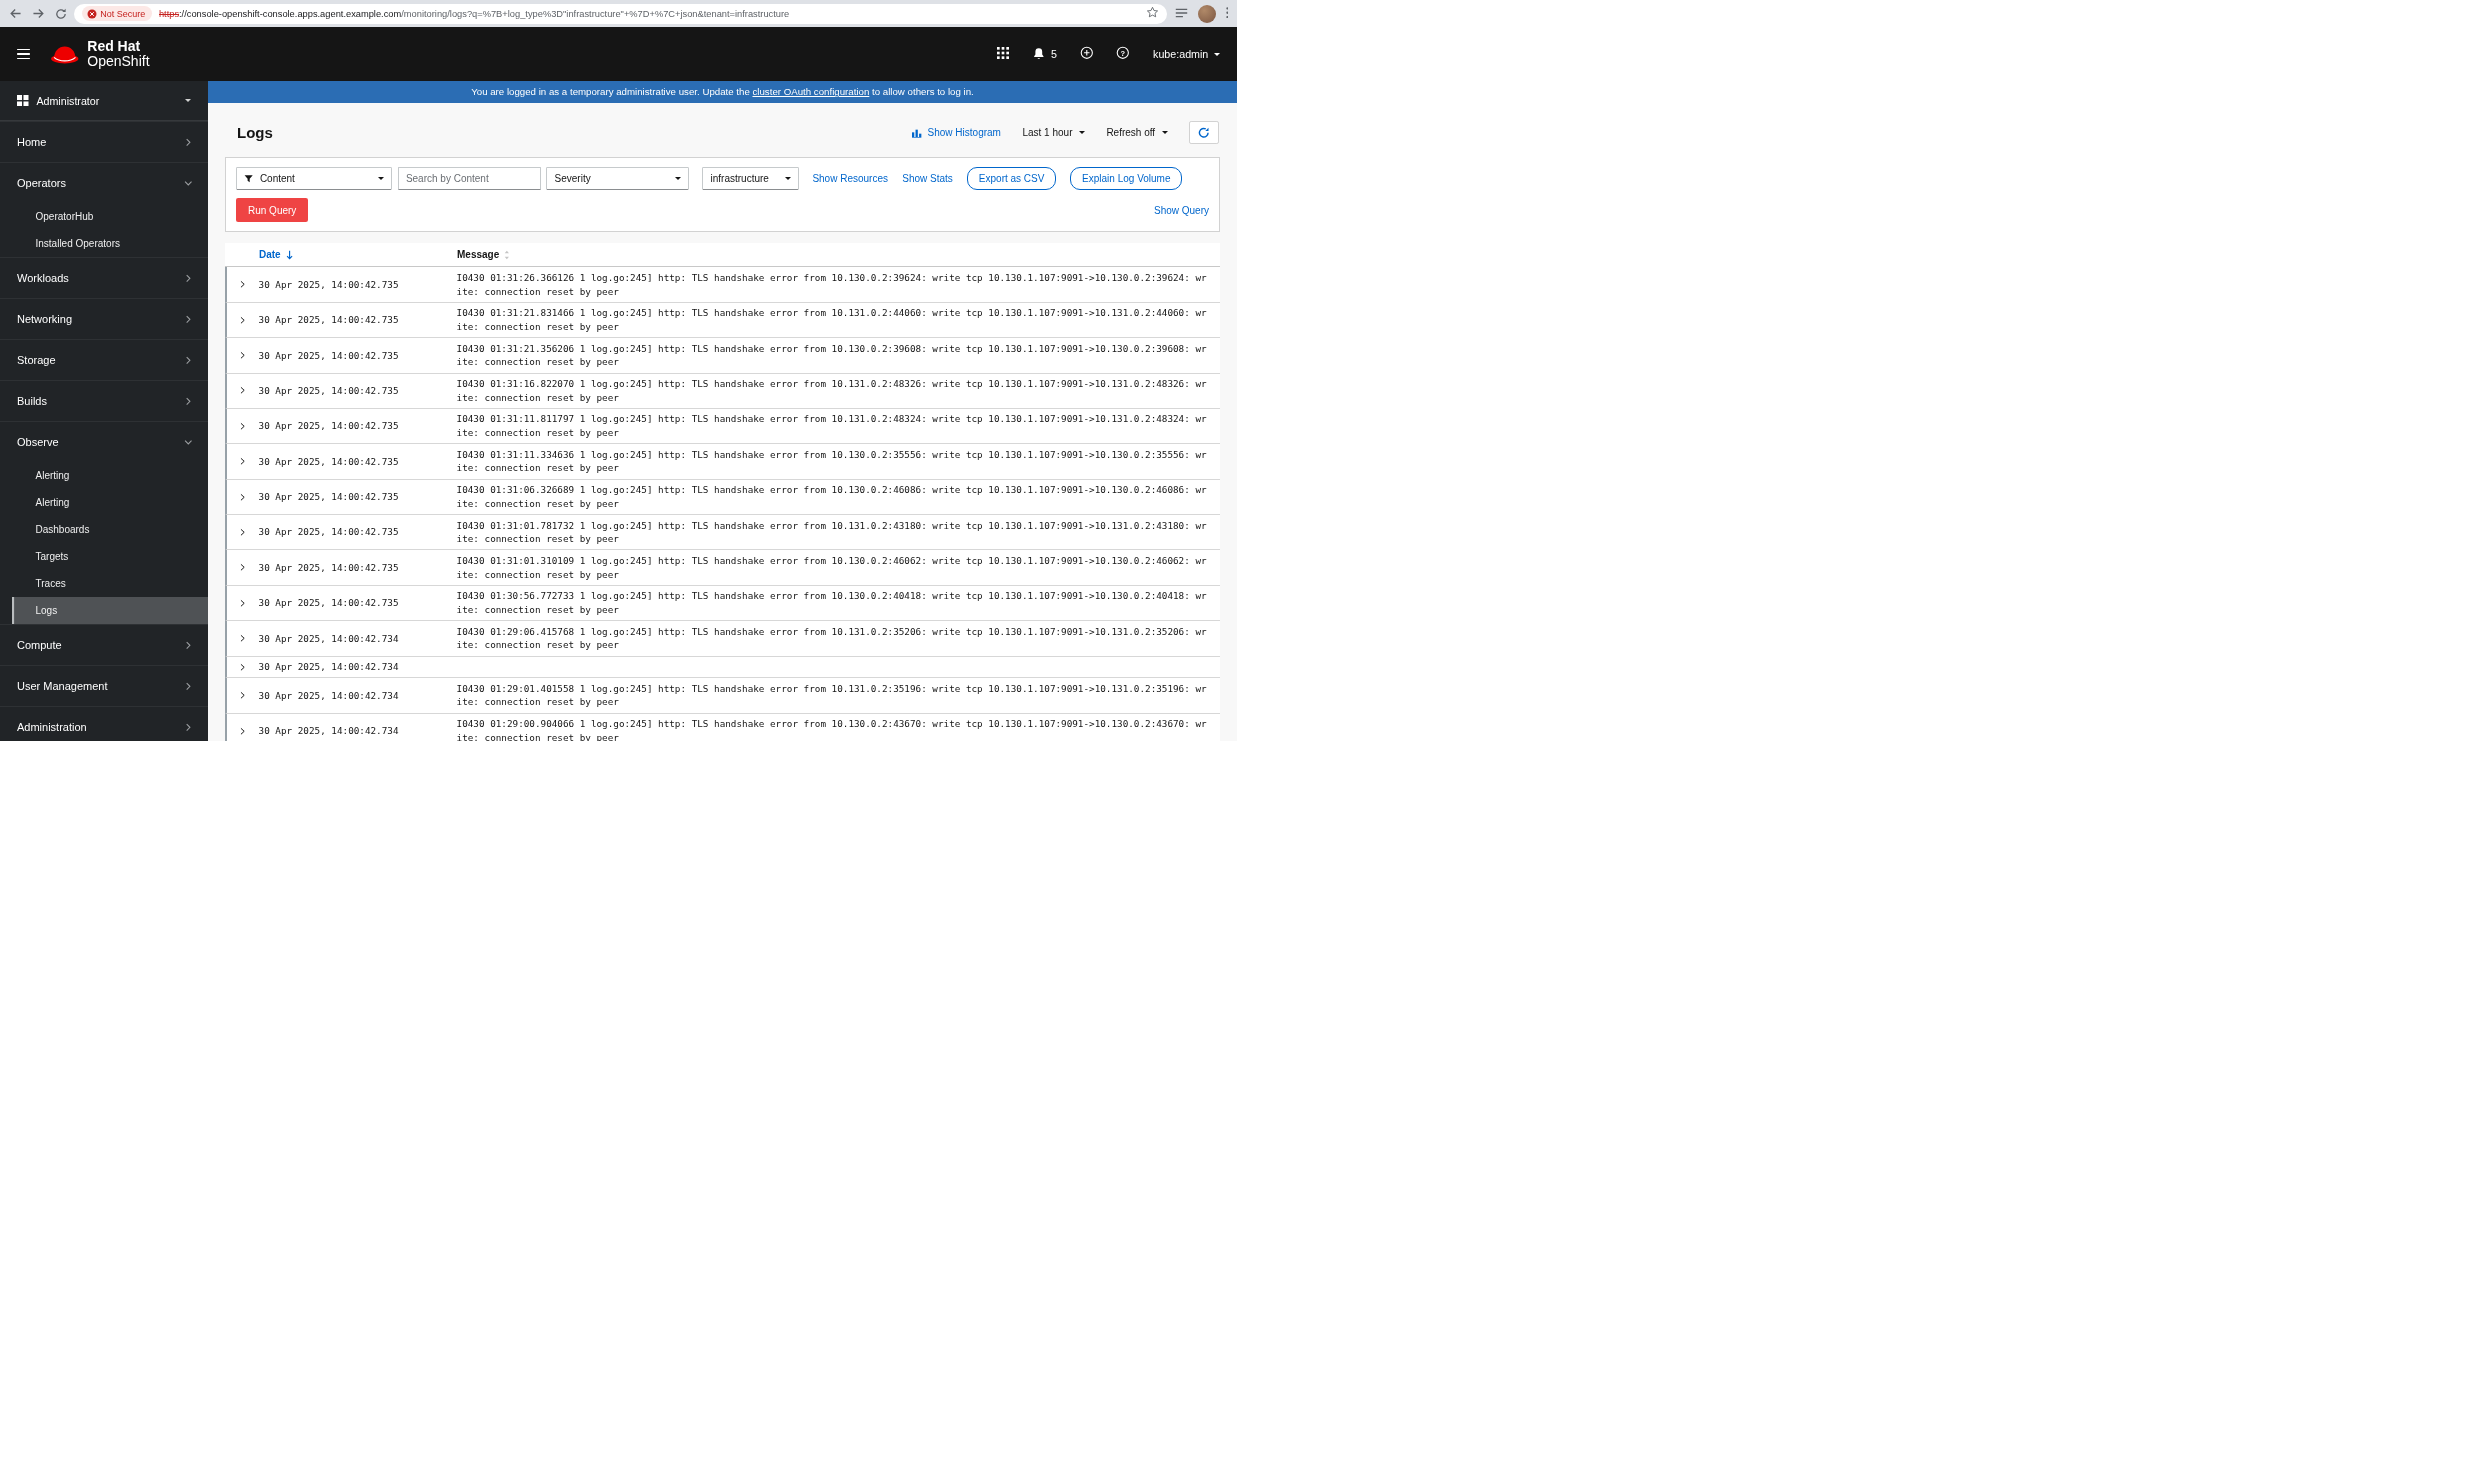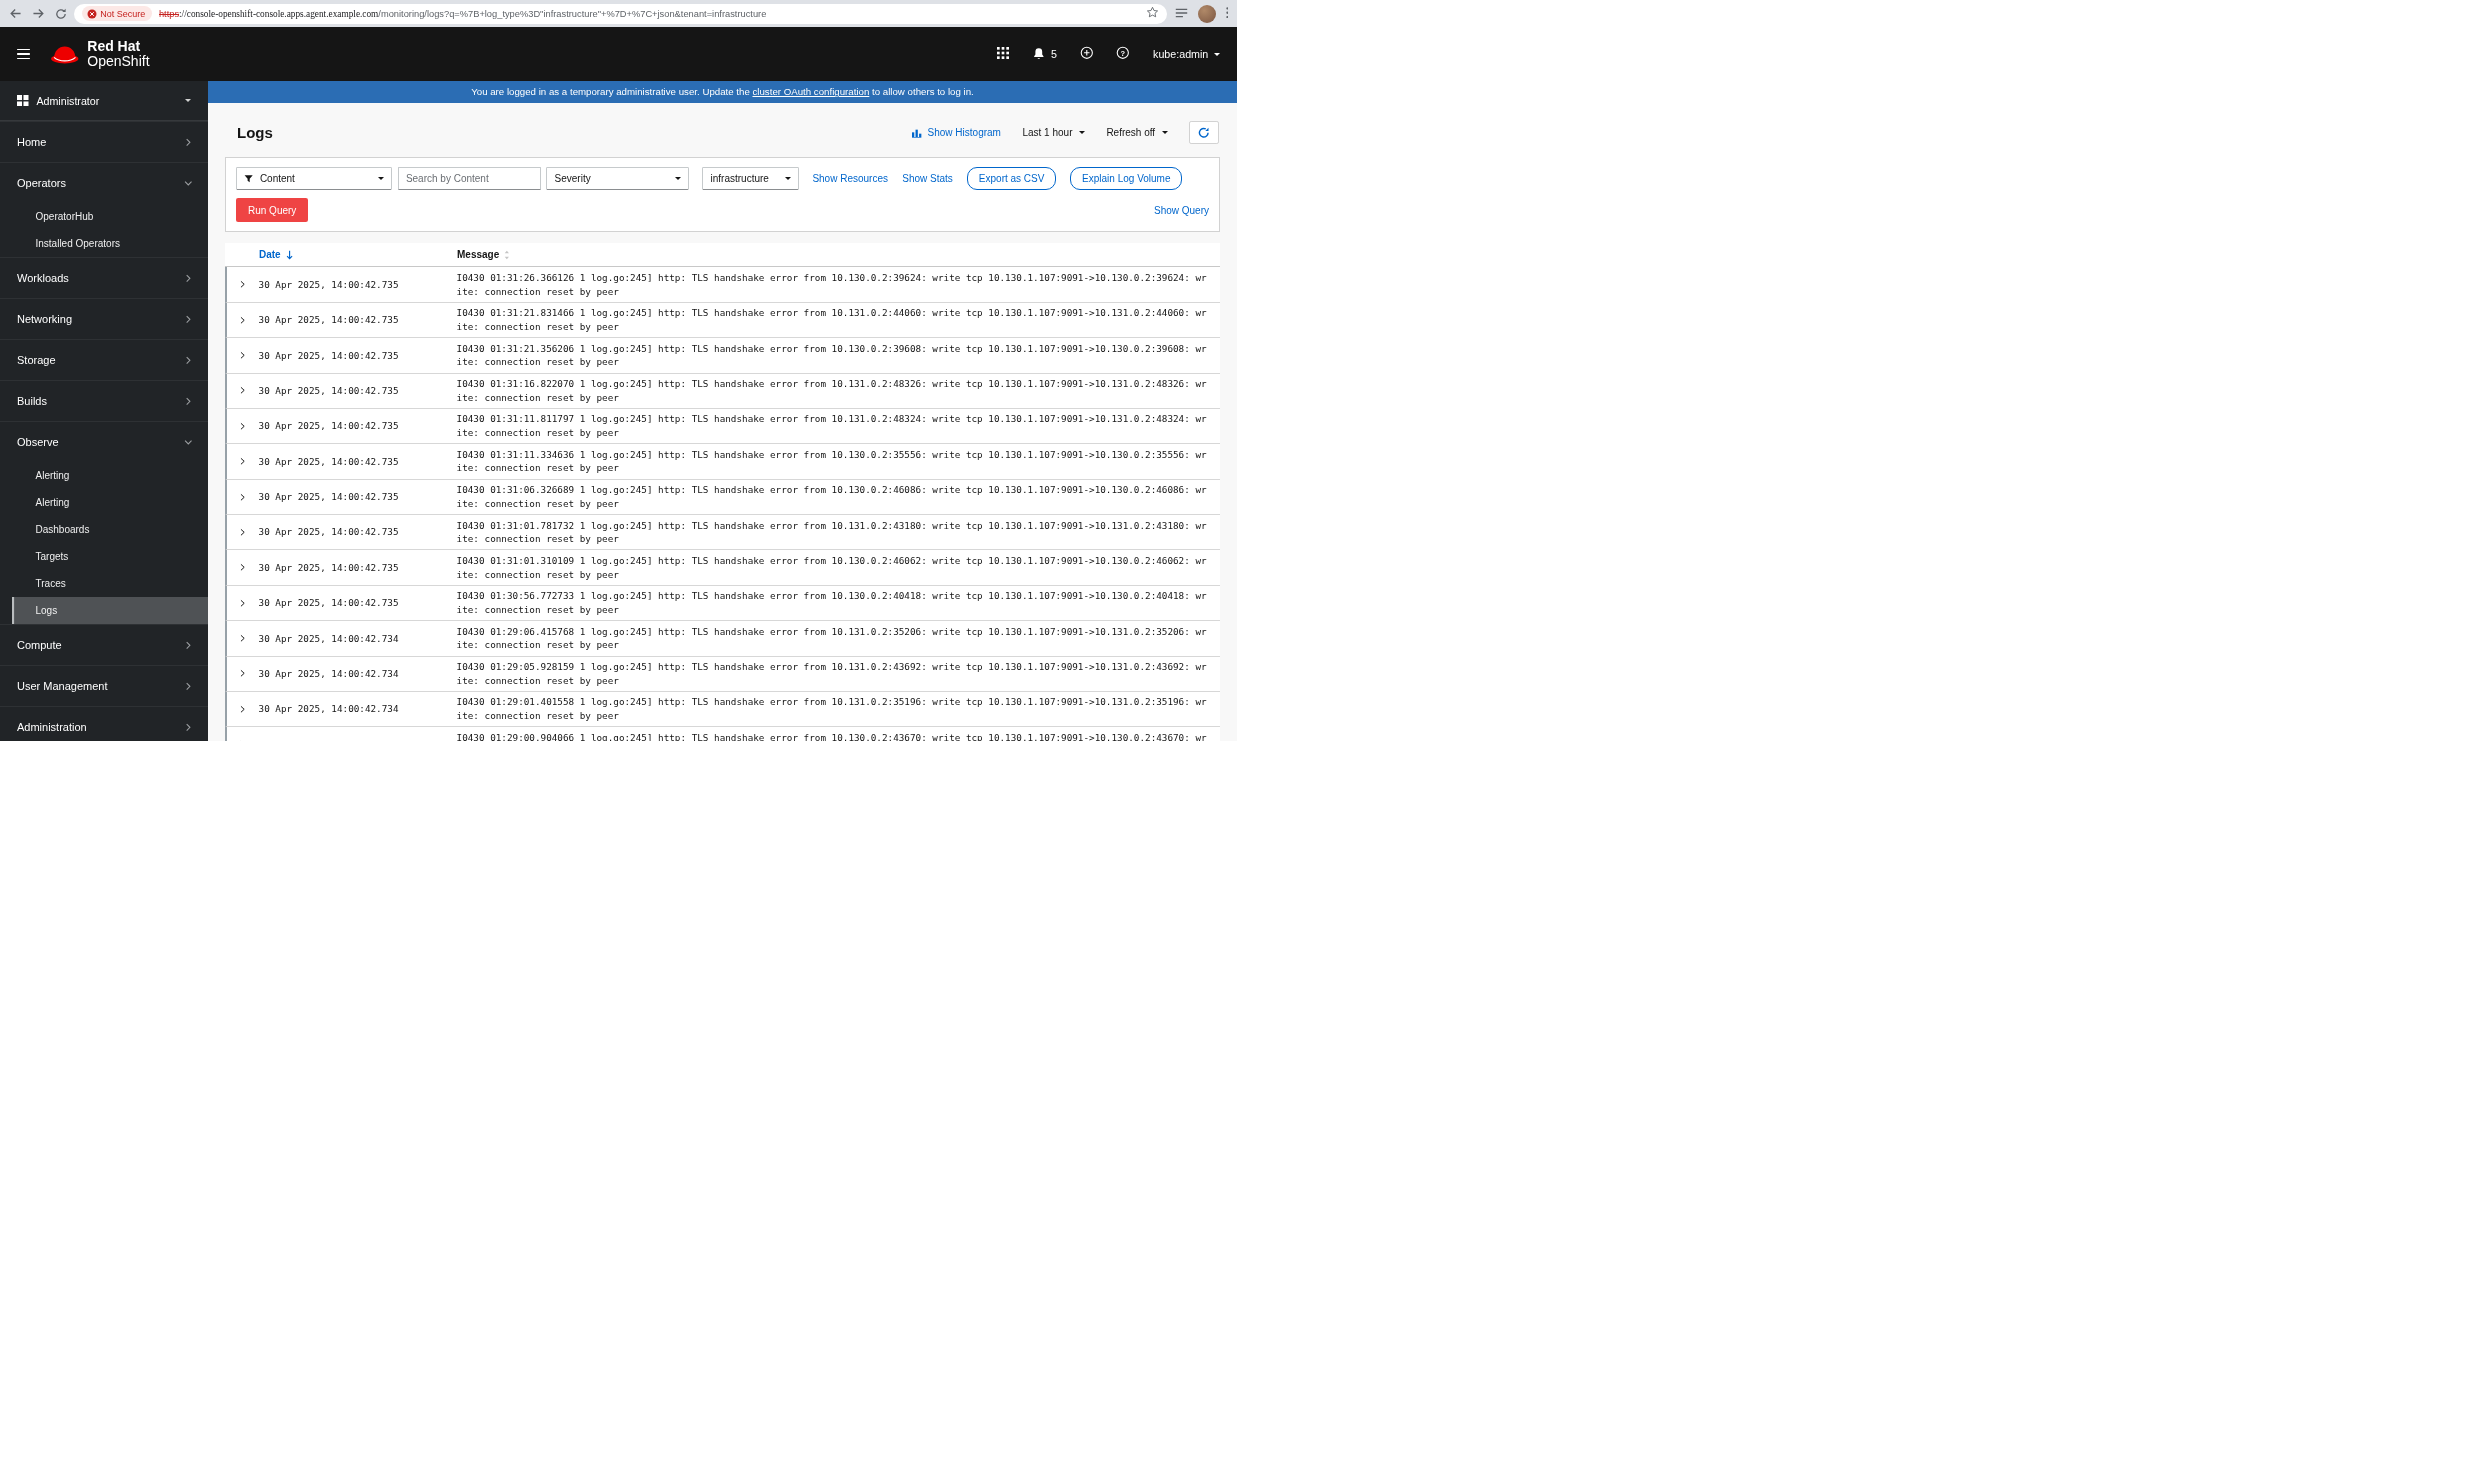--- a/index.html
+++ b/index.html
@@ -8,21 +8,21 @@
   .cursor { cursor:pointer; }
 
   
   .chrome { height:27px; background:#dee1e6; display:flex; align-items:center; padding:0 8.6px; gap:7.2px; }
   .chrome-nav { display:flex; align-items:center; gap:10px; }
   .nav-btn { display:flex; align-items:center; }
   .omnibox { flex:1; height:20px; background:#fff; border-radius:10px; display:flex; align-items:center; padding:0 8.6px; gap:6.4px; min-width:0; }
   .ns-chip { display:flex; align-items:center; gap:3.6px; background:#fce8e6; color:#c5221f; font-size:9px; padding:2.1px 7.2px 2.1px 4.3px; border-radius:8.6px; white-space:nowrap; }
   .url { font-size:9.3px; white-space:nowrap; overflow:hidden; flex:1; color:#202124; }
   .url-scheme { color:#c5221f; text-decoration:line-through; }
-  .url-host { color:#202124;font-family:Liberation Serif, serif; }
+  .url-host { color:#202124; }
   .url-path { color:#5f6368; }
   .chrome-right { display:flex; align-items:center; gap:10px; }
   .avatar { width:18px; height:18px; border-radius:50%; background:radial-gradient(circle at 35% 30%, #b08968, #7b5642); display:inline-block; }
 
   
   .masthead { height:54px; background:#151515; display:flex; align-items:center; padding:0 17px; color:#fff; }
   .hamburger { display:flex; flex-direction:column; gap:2.9px; margin-right:18.6px; background:none; border:none; }
   .hamburger .bar { width:13px; height:1.4px; background:#fff; border-radius:0.7px; }
   .brand { display:flex; align-items:center; gap:7.2px; }
   .brand-text { line-height:1.08; font-size:14px; }
@@ -488,21 +488,20 @@
             <span class="cell-date">30 Apr 2025, 14:00:42.734</span>
             <span class="cell-msg">I0430 01:29:06.415768 1 log.go:245] http: TLS handshake error from 10.131.0.2:35206: write tcp 10.130.1.107:9091-&gt;10.131.0.2:35206: write: connection reset by peer</span>
           </div>
             <div class="log-row">
             <button class="row-chev">
               <svg width="8.6" height="8.6" viewBox="0 0 16 16">
                   <path d="M5.5 2.5l6 5.5-6 5.5" fill="none" stroke="#151515" stroke-width="1.8"></path>
                 </svg>
             </button>
             <span class="cell-date">30 Apr 2025, 14:00:42.734</span>
-            <span class="cell-msg">I0430 01:29:05.928159 1 log.go:245] http: TLS handshake error from 10.131.0.2:43692: write tcp 10.130.1.107:9091-&gt;10.131.0.2:43692: write: connection reset by peer</span>
           </div>
             <div class="log-row">
             <button class="row-chev">
               <svg width="8.6" height="8.6" viewBox="0 0 16 16">
                   <path d="M5.5 2.5l6 5.5-6 5.5" fill="none" stroke="#151515" stroke-width="1.8"></path>
                 </svg>
             </button>
             <span class="cell-date">30 Apr 2025, 14:00:42.734</span>
             <span class="cell-msg">I0430 01:29:01.401558 1 log.go:245] http: TLS handshake error from 10.131.0.2:35196: write tcp 10.130.1.107:9091-&gt;10.131.0.2:35196: write: connection reset by peer</span>
           </div>

